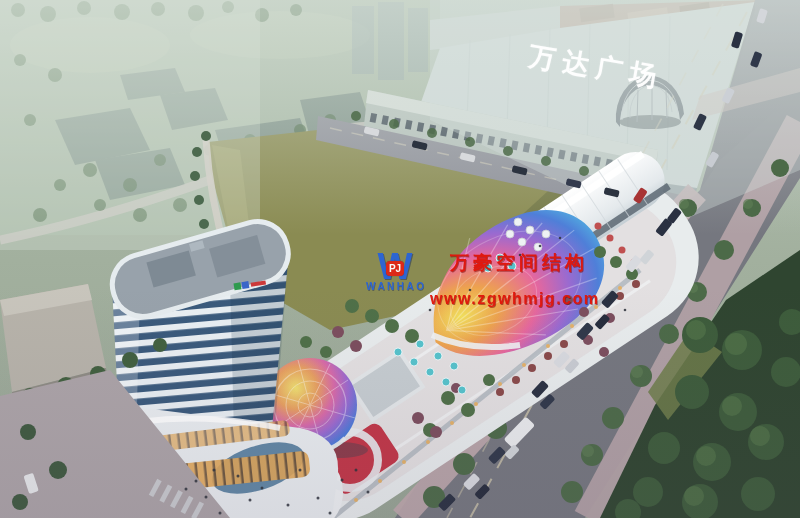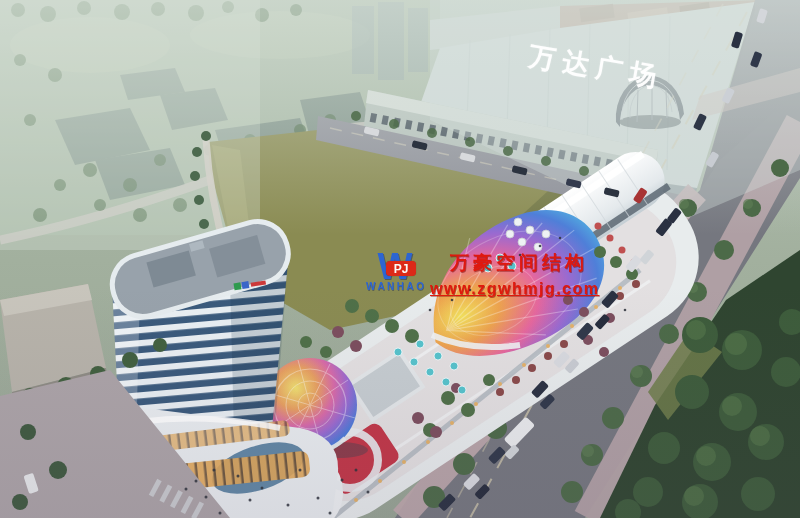--- a/index.html
+++ b/index.html
@@ -15,32 +15,32 @@
     text-shadow:0 0 2px rgba(255,255,255,.35);
     font-family:"Liberation Sans",sans-serif;
     white-space:nowrap;z-index:5;
   }
   
   .watermark{position:absolute;left:366px;top:250px;display:flex;align-items:flex-start;
              z-index:6;opacity:.96;}
   .wm-logo{position:relative;width:58px;text-align:center;}
   .wm-w{font-size:37px;line-height:34px;font-weight:800;color:#2a64d8;
         text-shadow:1px 1px 0 rgba(10,30,90,.45);}
-  .wm-badge{position:absolute;left:20px;top:11px;width:30px;height:15px;
-            background:#e02616;border-radius:4px;color:#fff;font-size:12px;
+  .wm-badge{position:absolute;left:20px;top:11px;width:18px;height:15px;
+            background:#e02616;border-radius:4px;color:#fff;font-size:10px;
             font-weight:700;display:flex;align-items:center;justify-content:center;
             box-shadow:0 0 1px rgba(90,0,0,.6);}
   .wm-word{font-size:10px;font-weight:700;letter-spacing:2.5px;color:#2a64d8;
            margin-top:-3px;text-shadow:.5px .5px 0 rgba(10,30,90,.4);}
   .wm-text{margin-left:6px;color:#e0150a;
            text-shadow:.7px .7px 0 rgba(120,6,2,.55);}
   .wm-line1{font-size:19px;font-weight:700;letter-spacing:4px;margin-left:20px;
             font-family:Liberation Mono, monospace;white-space:nowrap;}
-  .wm-line2{font-size:16px;font-weight:700;letter-spacing:1.5px;margin-top:4px;
-            white-space:nowrap;text-decoration:underline;}
+  .wm-line2{font-size:16px;font-weight:700;letter-spacing:1.5px;margin-top:14px;
+            white-space:nowrap;}
 </style>
 </head>
 <body>
 
 <div class="stage">
 <svg width="800" height="518" viewBox="0 0 800 518">
 <defs>
   <linearGradient id="bgGrad" x1="0" y1="0" x2="0" y2="1">
     <stop offset="0" stop-color="#b4c3b5"></stop>
           <stop offset=".5" stop-color="#a2b09e"></stop>

